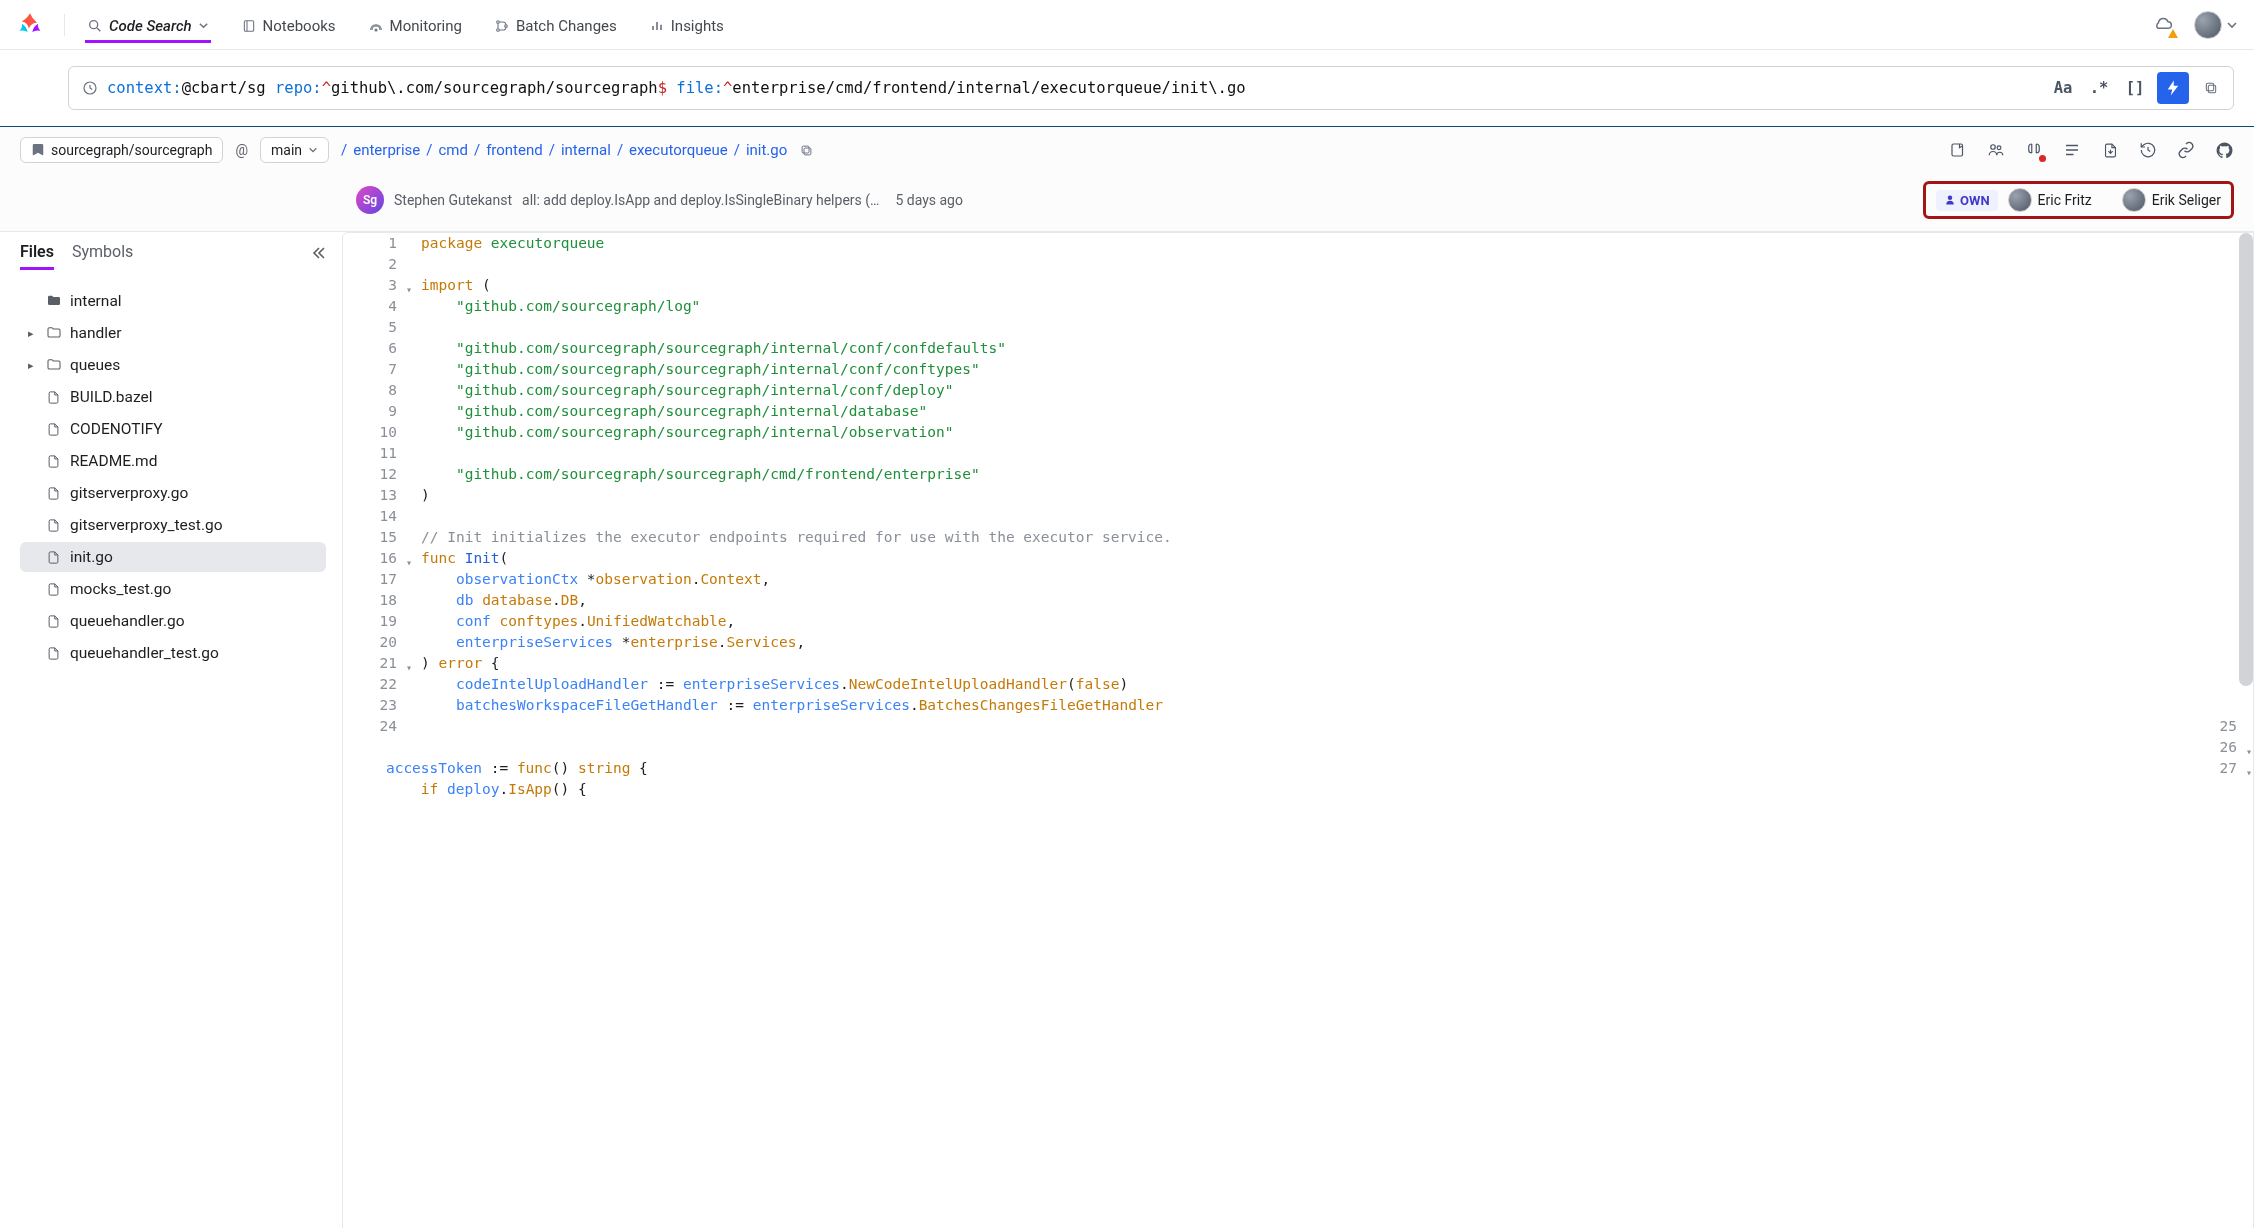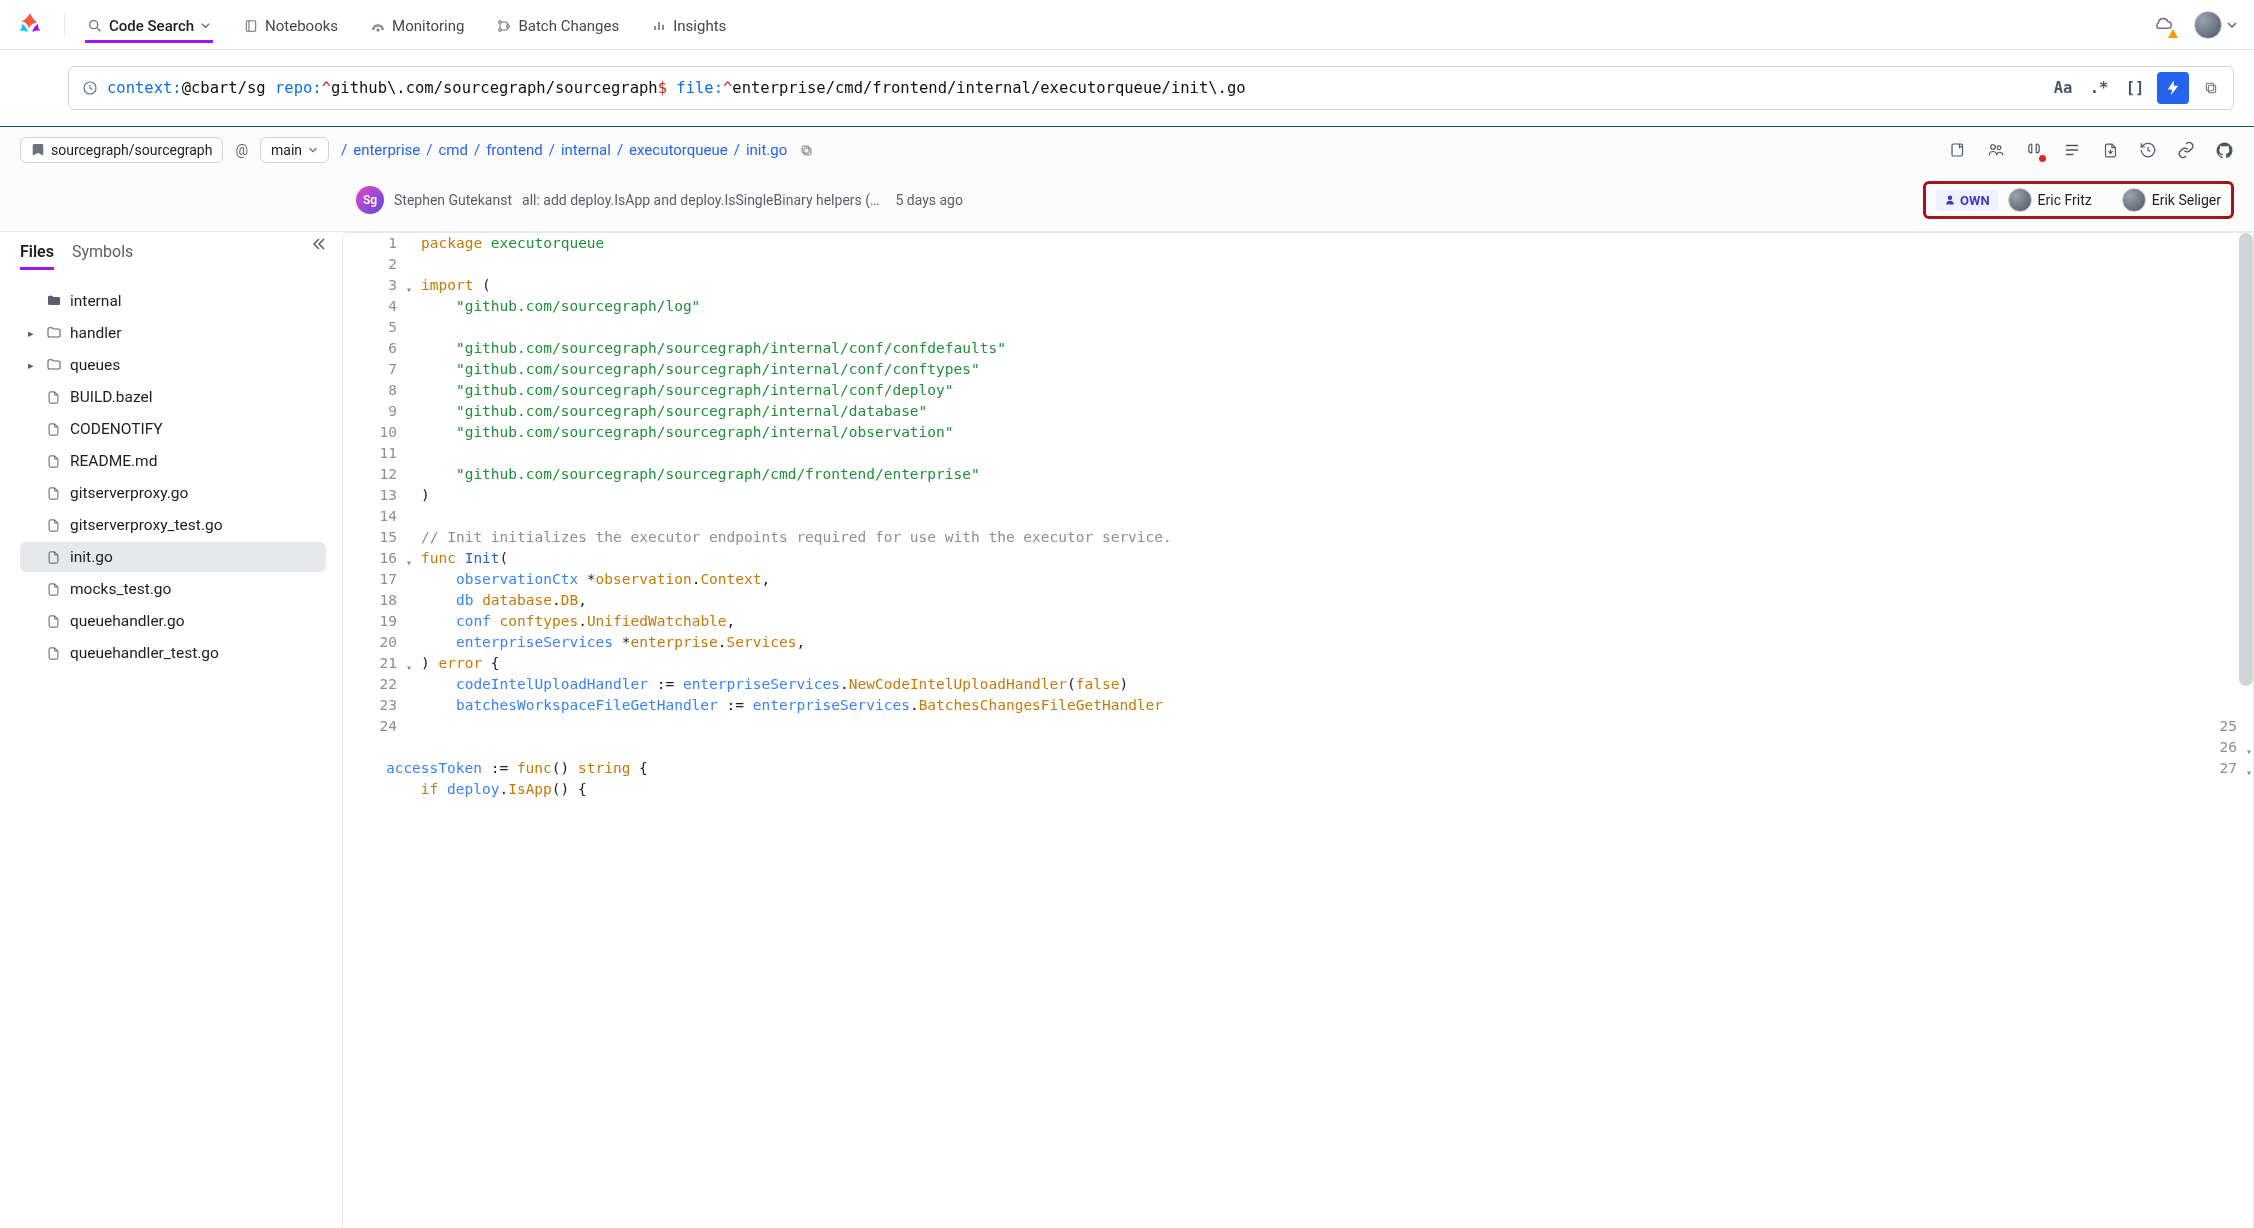--- a/index.html
+++ b/index.html
@@ -33,20 +33,21 @@
   color: #44484d;
   font-size: 15px;
   padding: 10px 2px 8px;
   cursor: pointer;
 }
 .nav-item.active {
   color: #1c1e21;
   font-weight: 500;
   border-bottom: 3px solid #a112ff;
   padding-bottom: 5px;
+  font-style: italic;
 }
 .nav-spacer { flex: 1; }
 .cloud-icon-wrapper { position: relative; width: 22px; height: 22px; display: flex; align-items: center; justify-content: center; }
 .cloud-warning {
   position: absolute;
   bottom: -2px; right: -4px;
   width: 0; height: 0;
   border-left: 5px solid transparent;
   border-right: 5px solid transparent;
   border-bottom: 9px solid #f59e0b;
@@ -186,21 +187,21 @@
 }
 
 .sidebar {
   width: 336px;
   padding: 0 10px 10px 20px;
   display: flex;
   flex-direction: column;
   flex-shrink: 0;
 }
 .side-tabs-row {
-  display: flex; align-items: flex-start;
+  display: flex; align-items: center;
   padding: 4px 0 2px;
 }
 .side-tabs {
   display: flex; gap: 18px;
 }
 .side-tab {
   font-size: 16px;
   color: #5a5f66;
   padding: 6px 0;
   cursor: pointer;

